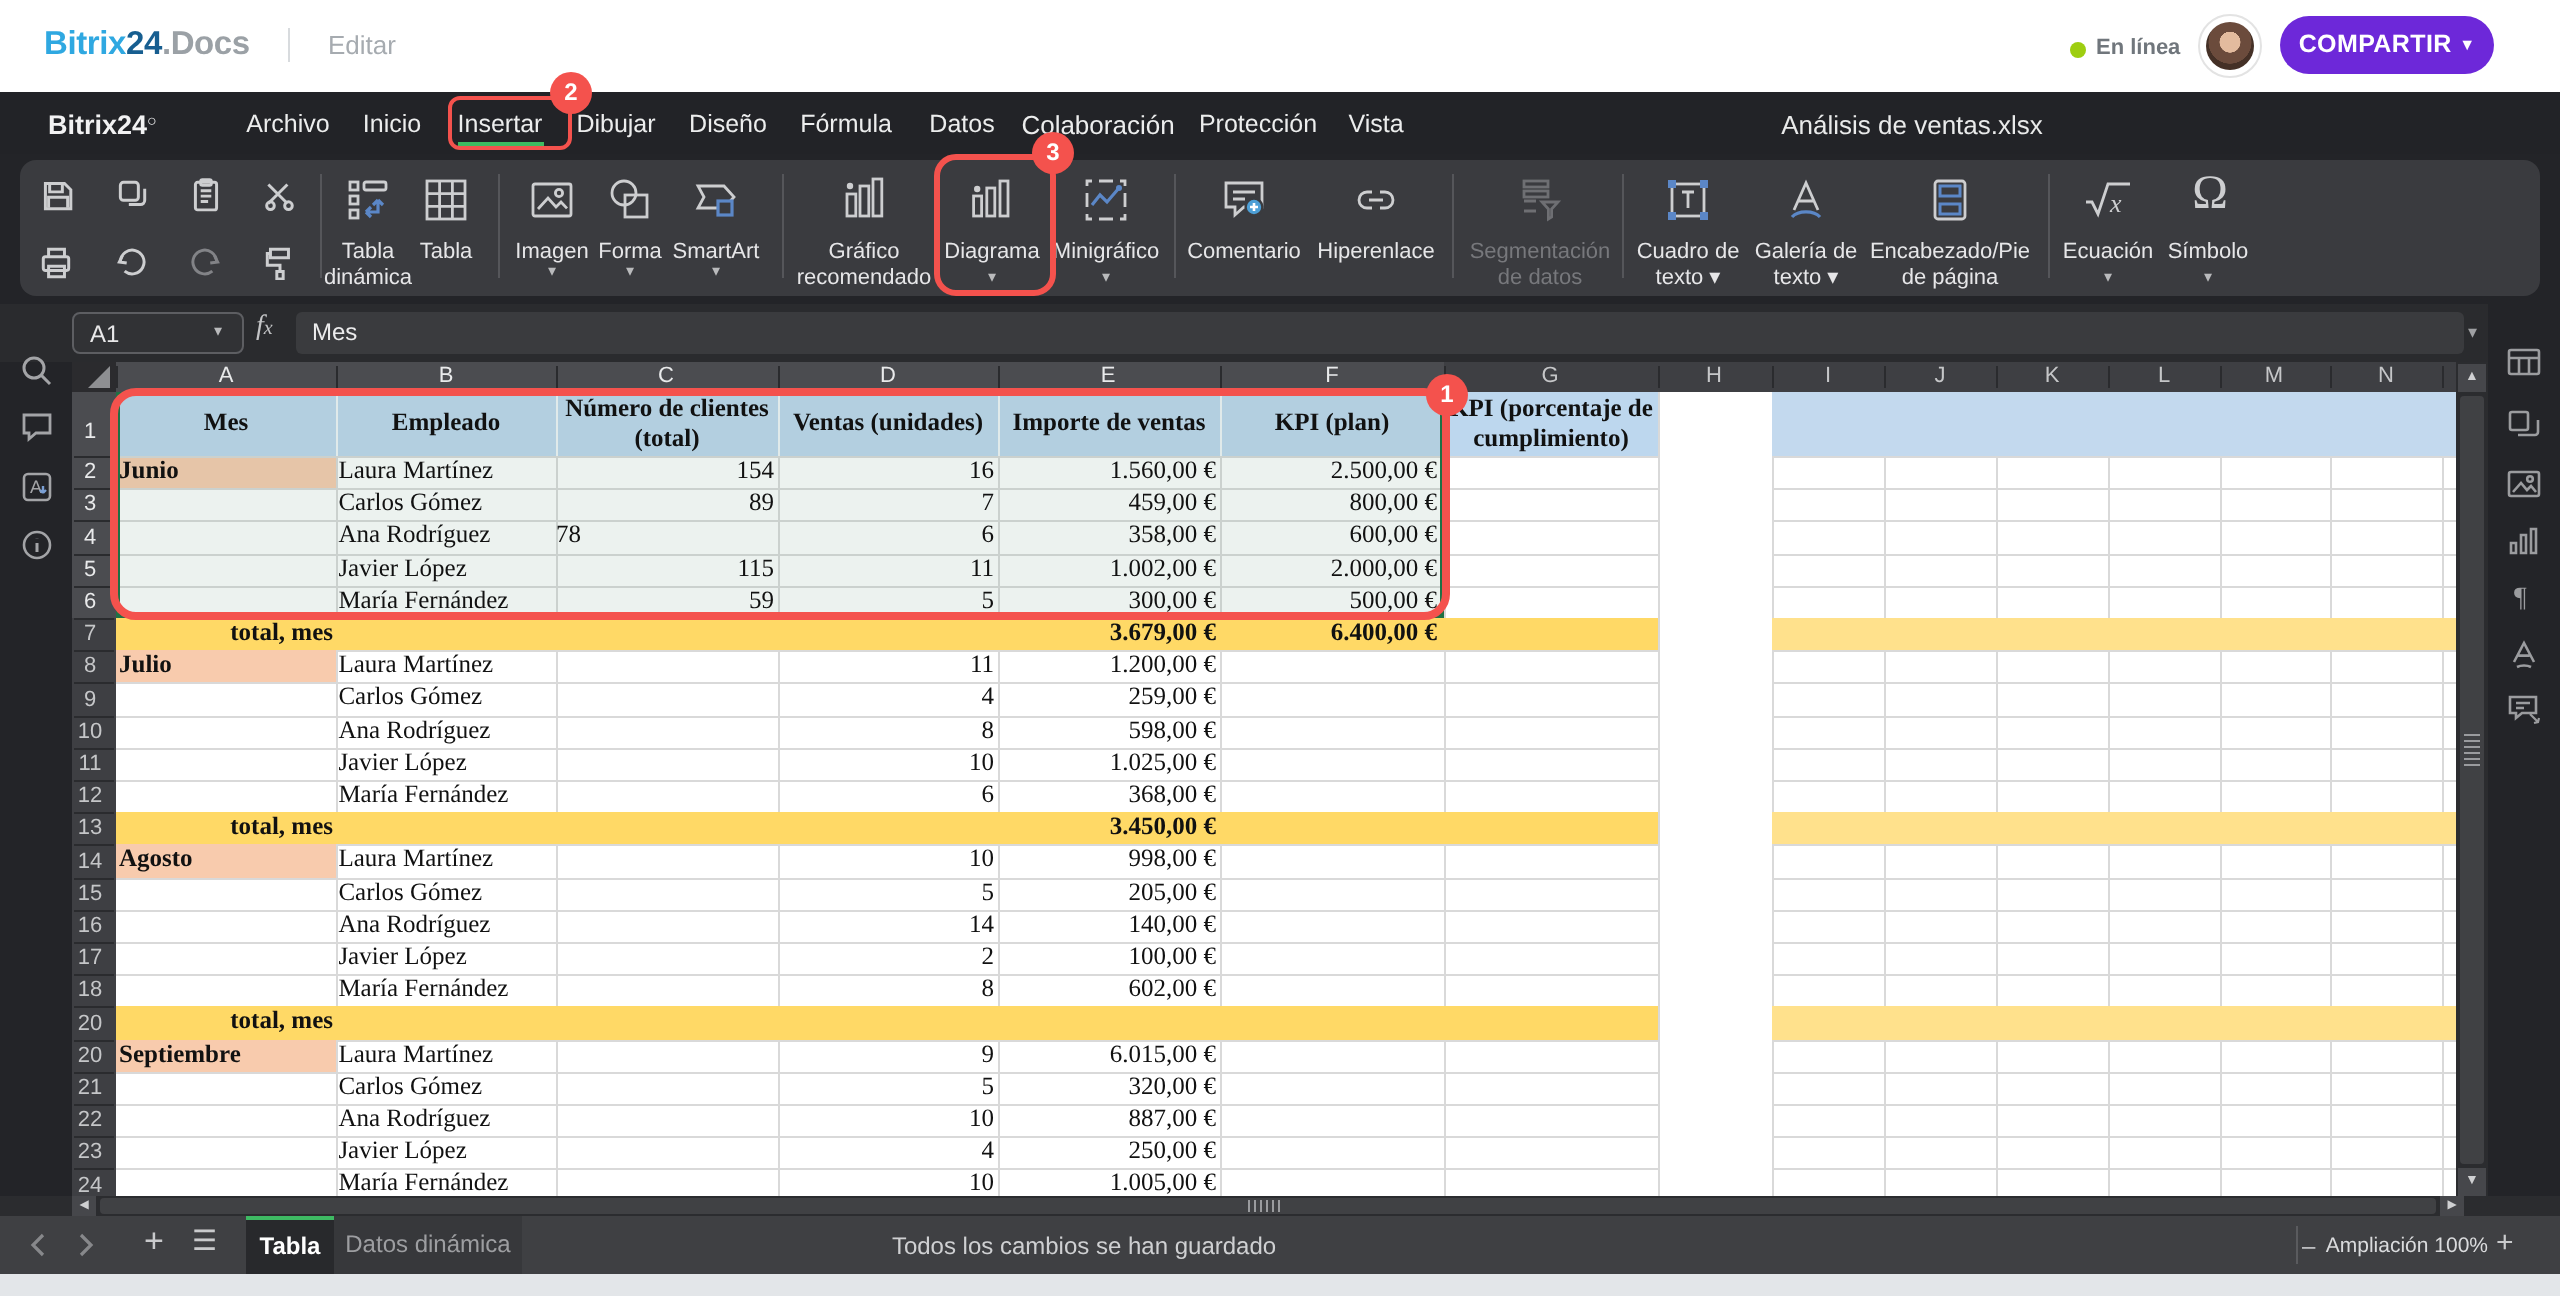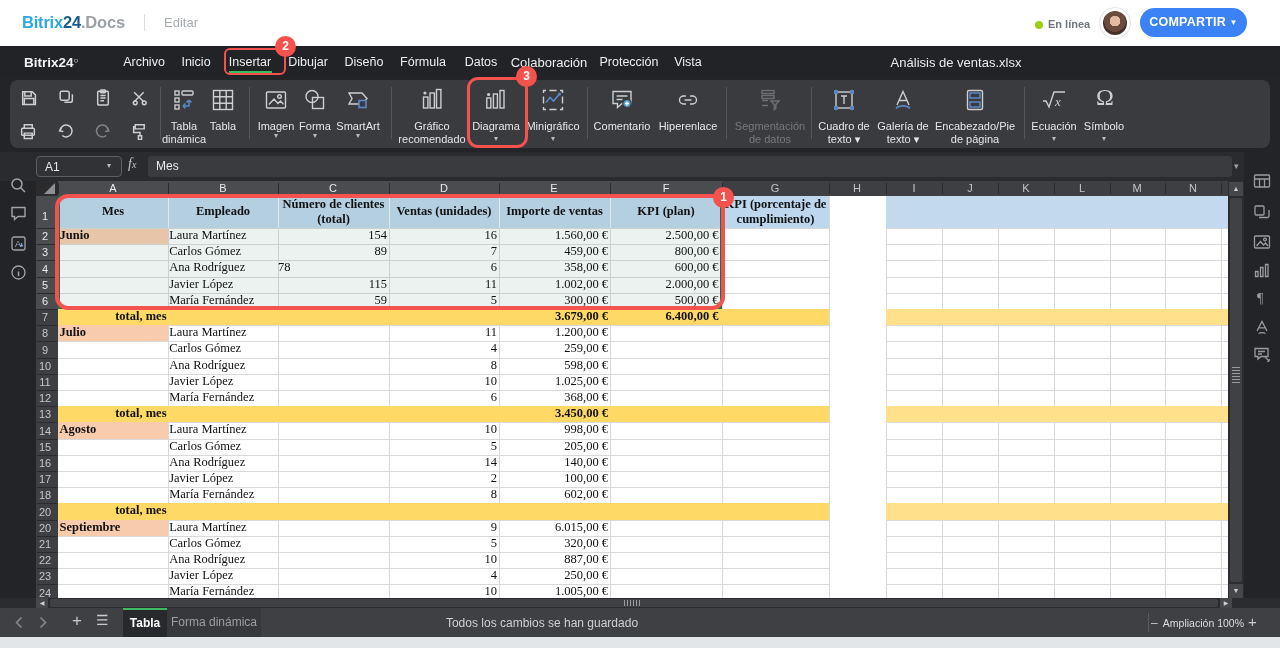--- a/index.html
+++ b/index.html
@@ -20,21 +20,21 @@
   <div class="abs" style="left:22px;top:13px;font-size:16.5px;font-weight:bold;letter-spacing:-0.2px;">
     <span style="color:#2fa8e1;">Bitrix</span><span style="color:#175e90;">24</span><span style="color:#9ba1a6;">.Docs</span>
   </div>
   <div class="abs" style="left:144px;top:14px;width:1px;height:17px;background:#d8dbde;"></div>
   <div class="abs" style="left:164px;top:15px;font-size:13px;color:#a6abb0;">Editar</div>
   <div class="abs" style="left:1035px;top:21px;width:8px;height:8px;border-radius:50%;background:#9ece10;"></div>
   <div class="abs" style="left:1048px;top:17.5px;font-size:11px;color:#70767c;font-weight:bold;">En línea</div>
   <div class="abs" style="left:1099px;top:7px;width:32px;height:32px;border-radius:50%;background:#fff;border:1px solid #e3e3e3;"></div>
   <div class="abs" style="left:1103px;top:11px;width:24px;height:24px;border-radius:50%;
        background: radial-gradient(circle at 50% 42%, #e3bb9e 0 28%, #6b4b3c 29% 58%, #443026 59% 80%, #8a8074 81%);"></div>
-  <div class="abs" style="left:1140px;top:8px;width:107px;height:29px;border-radius:15px;background:#3b82f6;color:#fff;
+  <div class="abs" style="left:1140px;top:8px;width:107px;height:29px;border-radius:15px;background:#6d28d9;color:#fff;
        font-size:12.5px;font-weight:bold;text-align:center;line-height:29px;letter-spacing:0.2px;">COMPARTIR <span style="font-size:8px;vertical-align:1px;">▼</span></div>
 </div>
 <div class="abs" style="left:0;top:46px;width:1280px;height:31px;background:#222327;">
       <div class="abs" style="left:24px;top:8.5px;color:#f2f2f3;font-size:13.5px;font-weight:bold;">Bitrix24<span style="font-size:8px;vertical-align:4px;">○</span></div>
       <div class="abs" style="left:144px;top:9px;color:#eceded;font-size:12.5px;transform:translateX(-50%);white-space:nowrap;">Archivo</div>
       <div class="abs" style="left:196px;top:9px;color:#eceded;font-size:12.5px;transform:translateX(-50%);white-space:nowrap;">Inicio</div>
       <div class="abs" style="left:250px;top:9px;color:#eceded;font-size:12.5px;transform:translateX(-50%);white-space:nowrap;">Insertar</div>
       <div class="abs" style="left:308px;top:9px;color:#eceded;font-size:12.5px;transform:translateX(-50%);white-space:nowrap;">Dibujar</div>
       <div class="abs" style="left:364px;top:9px;color:#eceded;font-size:12.5px;transform:translateX(-50%);white-space:nowrap;">Diseño</div>
       <div class="abs" style="left:423px;top:9px;color:#eceded;font-size:12.5px;transform:translateX(-50%);white-space:nowrap;">Fórmula</div>
@@ -543,21 +543,21 @@
 <div class="abs" style="left:0;top:608px;width:1280px;height:29px;background:#3f4043;">
   <svg class="abs" style="left:14px;top:8px;" width="10" height="13" viewBox="0 0 10 13">
         <path d="M7.5 1.5 L2.5 6.5 L7.5 11.5" stroke="#87888b" stroke-width="1.6" fill="none"></path>
       </svg>
   <svg class="abs" style="left:38px;top:8px;" width="10" height="13" viewBox="0 0 10 13">
         <path d="M2.5 1.5 L7.5 6.5 L2.5 11.5" stroke="#87888b" stroke-width="1.6" fill="none"></path>
       </svg>
   <div class="abs" style="left:72px;top:3px;font-size:17px;color:#c9cacc;font-weight:normal;">+</div>
   <div class="abs" style="left:96px;top:4px;font-size:14px;color:#c9cacc;">☰</div>
   <div class="abs" style="left:123px;top:0;width:44px;height:29px;background:#28292c;border-top:2px solid #3eba63;color:#ffffff;font-size:12px;font-weight:bold;text-align:center;line-height:27px;">Tabla</div>
-  <div class="abs" style="left:167px;top:0;width:94px;height:29px;background:#37383b;color:#9d9ea1;font-size:12px;text-align:center;line-height:29px;">Forma dinámica</div>
+  <div class="abs" style="left:167px;top:0;width:94px;height:29px;background:#37383b;color:#9d9ea1;font-size:12px;text-align:center;line-height:29px;">Datos dinámica</div>
   <div class="abs" style="left:442px;top:8px;width:200px;text-align:center;font-size:12px;color:#cfd0d2;">Todos los cambios se han guardado</div>
   <div class="abs" style="left:1148px;top:5px;width:1px;height:19px;background:#5a5b5e;"></div>
   <div class="abs" style="left:1151px;top:8px;font-size:12px;color:#c9cacc;">–</div>
   <div class="abs" style="right:36px;top:9px;font-size:10.5px;color:#dadbdd;white-space:nowrap;">Ampliación 100%</div>
   <div class="abs" style="left:1248px;top:5px;font-size:15px;color:#c9cacc;">+</div>
 </div>
 <div class="redbox" style="left:55px;top:194px;width:670px;height:116px;border-width:4px;border-radius:13px;"></div>
     <div class="badge" style="left:713px;top:187px;">1</div>
     <div class="redbox" style="left:224px;top:48px;width:62px;height:27px;border-width:2.5px;border-radius:6px;"></div>
     <div class="badge" style="left:275px;top:36px;">2</div>

